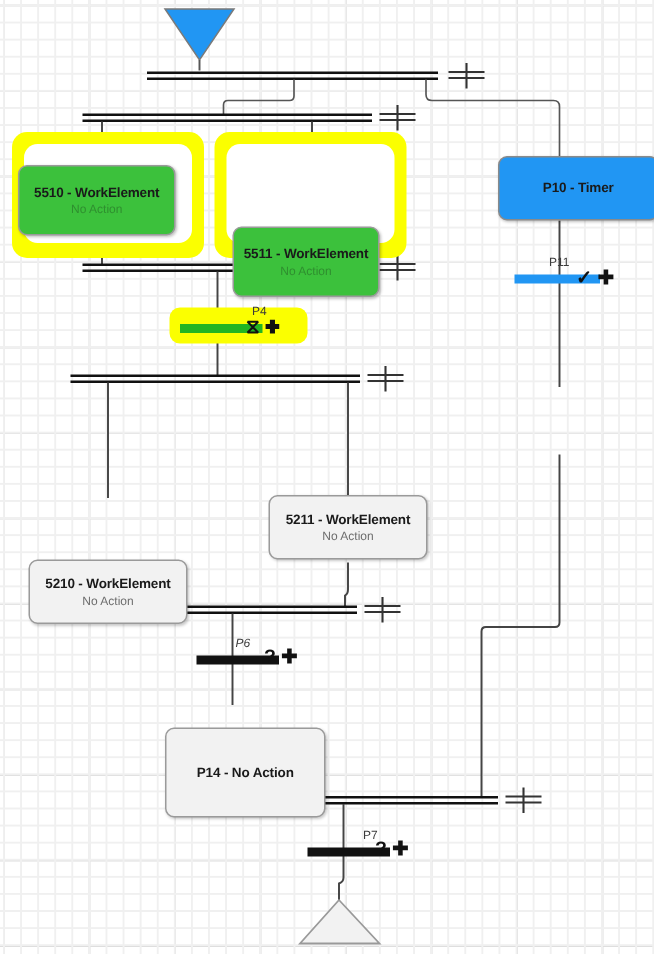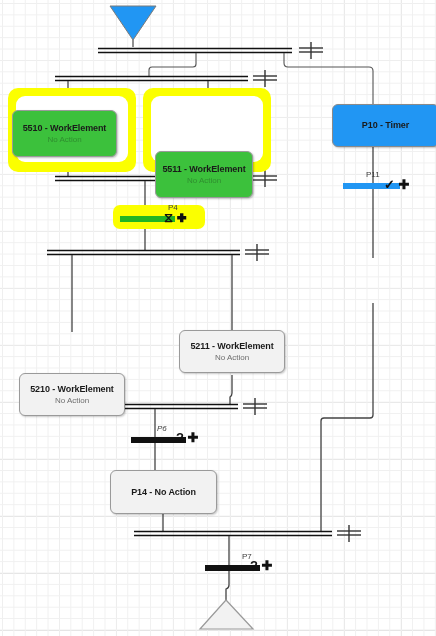--- a/index.html
+++ b/index.html
@@ -219,21 +219,21 @@
   <div class="node node-grey" style="left:19px; top:332px; width:106px; height:43px;margin-top:41px;">
     <div class="title">5210 - WorkElement</div>
     <div class="sub">No Action</div>
   </div>
 
   <div class="node node-grey" style="left:179px; top:330px; width:106px; height:43px;">
     <div class="title">5211 - WorkElement</div>
     <div class="sub">No Action</div>
   </div>
 
-  <div class="node node-grey" style="left:110px; top:470px; width:107px; height:44px;">
+  <div class="node node-grey" style="left:110px; top:485px; width:107px; height:60px;">
     <div class="title">P14 - No Action</div>
   </div>
 
   <div class="tr-label" style="left:168px; top:203px;">P4</div>
   <div class="tr-bar green" style="left:120px; top:216px; width:55px; height:6px;"></div>
   <div class="tr-sym" style="left:164px; top:211px;">⧖ ✚</div>
 
   <div class="tr-label" style="left:366px; top:170px;">P11</div>
   <div class="tr-bar blue" style="left:343px; top:183px; width:57px; height:6px;"></div>
   <div class="tr-sym" style="left:384px; top:178px;">✓ ✚</div>

